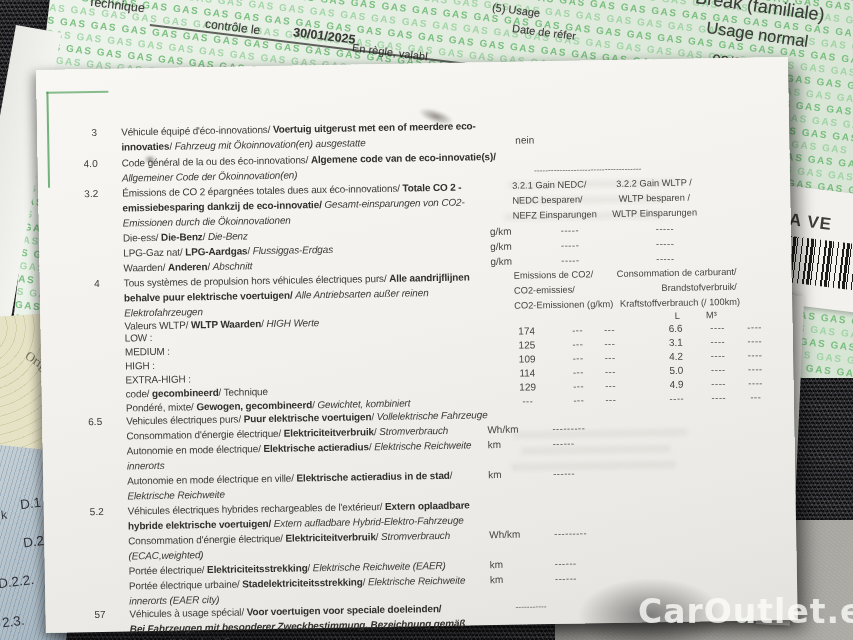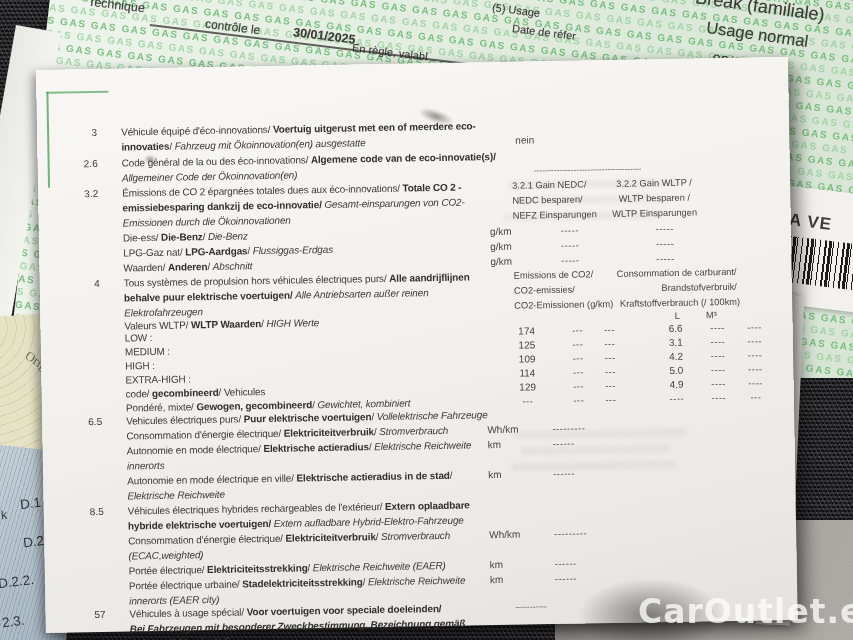--- a/index.html
+++ b/index.html
@@ -165,21 +165,21 @@
     <div class="doc-content" id="doc-content">
         <div class="line" style="top: 58px;">
           <span class="lnum">3</span>
           <span class="llabel"><span class="fr">Véhicule équipé d'éco-innovations/ </span><span class="nl">Voertuig uitgerust met een of meerdere eco-</span></span>
         </div>
         <div class="line" style="top: 73px;">
           <span class="llabel"><span class="nl">innovaties</span><span class="fr">/ </span><span class="de">Fahrzeug mit Ökoinnovation(en) ausgestatte</span></span>
           <span class="col val" style="left: 478px;">nein</span>
         </div>
         <div class="line" style="top: 89px;">
-          <span class="lnum">2.6</span>
+          <span class="lnum">4.0</span>
           <span class="llabel"><span class="fr">Code général de la ou des éco-innovations/ </span><span class="nl">Algemene code van de eco-innovatie(s)/</span></span>
         </div>
         <div class="line" style="top: 104px;">
           <span class="llabel"><span class="de">Allgemeiner Code der Ökoinnovation(en)</span></span>
           <span class="col dots" style="left: 496px;">--------------------------------------</span>
         </div>
         <div class="line" style="top: 119px;">
           <span class="lnum">3.2</span>
           <span class="llabel"><span class="fr">Émissions de CO 2 épargnées totales dues aux éco-innovations/ </span><span class="nl">Totale CO 2 -</span></span>
           <span class="col hdr" style="left: 474px;">3.2.1 Gain NEDC/</span>
@@ -264,21 +264,21 @@
         <div class="line" style="top: 306px;">
           <span class="llabel"><span class="fr">EXTRA-HIGH :</span></span>
           <span class="col c val" style="left: 486px;">114</span>
           <span class="col c dash" style="left: 537px;">---</span>
           <span class="col c dash" style="left: 569px;">---</span>
           <span class="col c val" style="left: 635px;">5.0</span>
           <span class="col c dash" style="left: 677px;">----</span>
           <span class="col c dash" style="left: 714px;">----</span>
         </div>
         <div class="line" style="top: 320px;">
-          <span class="llabel"><span class="fr">code/ </span><span class="nl">gecombineerd</span><span class="fr">/ Vehicules</span></span>
+          <span class="llabel"><span class="fr">code/ </span><span class="nl">gecombineerd</span><span class="fr">/ Technique</span></span>
           <span class="col c val" style="left: 486px;">129</span>
           <span class="col c dash" style="left: 537px;">---</span>
           <span class="col c dash" style="left: 569px;">---</span>
           <span class="col c val" style="left: 635px;">4.9</span>
           <span class="col c dash" style="left: 677px;">----</span>
           <span class="col c dash" style="left: 714px;">----</span>
         </div>
         <div class="line" style="top: 334px;">
           <span class="llabel"><span class="fr">Pondéré, mixte/ </span><span class="nl">Gewogen, gecombineerd</span><span class="fr">/ </span><span class="de">Gewichtet, kombiniert</span></span>
           <span class="col c dash" style="left: 486px;">---</span>
@@ -307,21 +307,21 @@
         </div>
         <div class="line" style="top: 407px;">
           <span class="llabel"><span class="fr">Autonomie en mode électrique en ville/ </span><span class="nl">Elektrische actieradius in de stad</span><span class="fr">/</span></span>
           <span class="col val" style="left: 445px;">km</span>
           <span class="col dash" style="left: 510px;">------</span>
         </div>
         <div class="line" style="top: 422px;">
           <span class="llabel"><span class="de">Elektrische Reichweite</span></span>
         </div>
         <div class="line" style="top: 437px;">
-          <span class="lnum">8.5</span>
+          <span class="lnum">5.2</span>
           <span class="llabel"><span class="fr">Véhicules électriques hybrides rechargeables de l'extérieur/ </span><span class="nl">Extern oplaadbare</span></span>
         </div>
         <div class="line" style="top: 452px;">
           <span class="llabel"><span class="nl">hybride elektrische voertuigen/ </span><span class="de">Extern aufladbare Hybrid-Elektro-Fahrzeuge</span></span>
         </div>
         <div class="line" style="top: 467px;">
           <span class="llabel"><span class="fr">Consommation d'énergie électrique/ </span><span class="nl">Elektriciteitverbruik</span><span class="fr">/ </span><span class="de">Stromverbrauch</span></span>
           <span class="col val" style="left: 445px;">Wh/km</span>
           <span class="col dash" style="left: 510px;">---------</span>
         </div>

